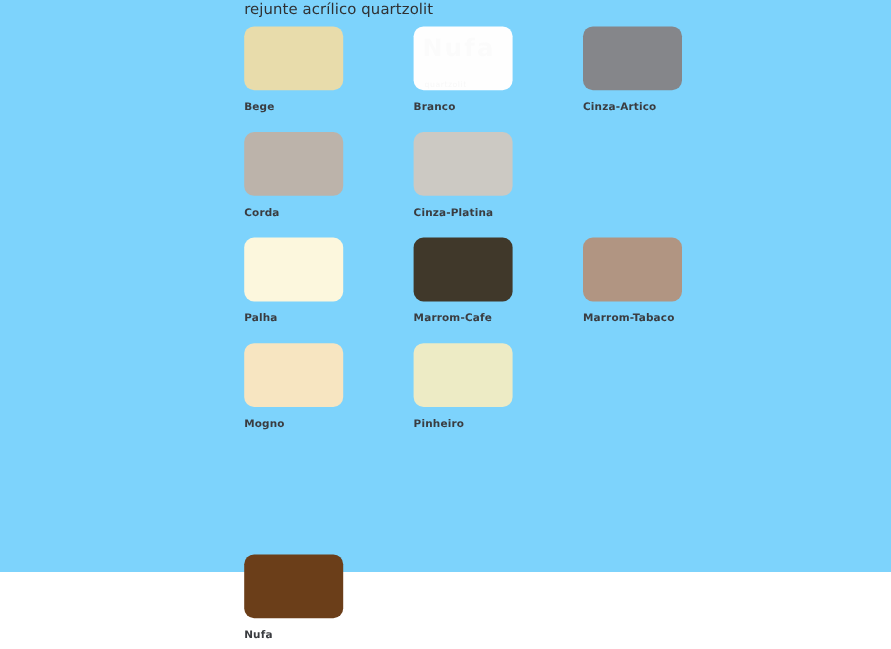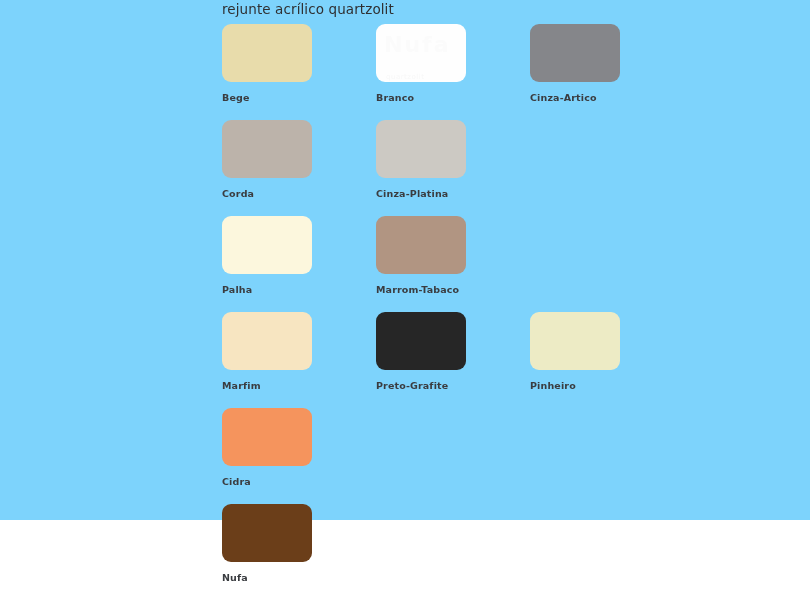--- a/index.html
+++ b/index.html
@@ -140,43 +140,39 @@
           <div class="swatch-chip" style="background-color: rgb(204, 201, 195);"></div>
           <div class="swatch-label">Cinza-Platina</div>
         </div>
       </div>
       <div class="swatch-row">
         <div class="swatch-cell">
           <div class="swatch-chip" style="background-color: rgb(252, 247, 221);"></div>
           <div class="swatch-label">Palha</div>
         </div>
         <div class="swatch-cell">
+          <div class="swatch-chip" style="background-color: rgb(64, 56, 42);"></div>
+          <div class="swatch-label">Marrom-Cafe</div>
+        </div>
+        <div class="swatch-cell">
           <div class="swatch-chip" style="background-color: rgb(177, 149, 130);"></div>
           <div class="swatch-label">Marrom-Tabaco</div>
         </div>
       </div>
       <div class="swatch-row">
         <div class="swatch-cell">
           <div class="swatch-chip" style="background-color: rgb(247, 229, 193);"></div>
-          <div class="swatch-label">Marfim</div>
-        </div>
-        <div class="swatch-cell">
-          <div class="swatch-chip" style="background-color: rgb(38, 38, 38);"></div>
-          <div class="swatch-label">Preto-Grafite</div>
+          <div class="swatch-label">Mogno</div>
         </div>
         <div class="swatch-cell">
           <div class="swatch-chip" style="background-color: rgb(237, 235, 197);"></div>
           <div class="swatch-label">Pinheiro</div>
         </div>
       </div>
       <div class="swatch-row">
-        <div class="swatch-cell">
-          <div class="swatch-chip" style="background-color: rgb(245, 148, 93);"></div>
-          <div class="swatch-label">Cidra</div>
-        </div>
       </div>
       <div class="swatch-row">
         <div class="swatch-cell">
           <div class="swatch-chip" style="background-color: rgb(107, 62, 25);"></div>
           <div class="swatch-label">Nufa</div>
         </div>
         <div class="swatch-cell empty"></div>
         <div class="swatch-cell empty"></div>
       </div>
     </div>

